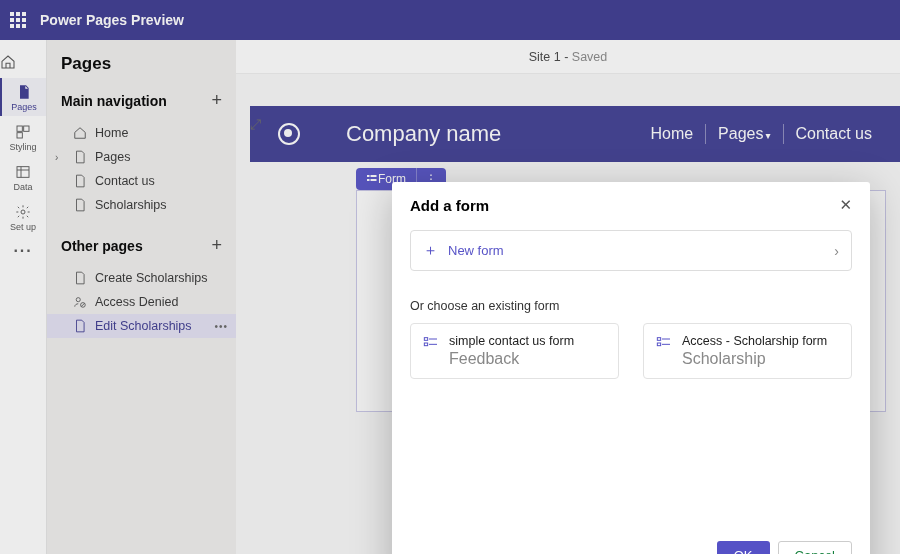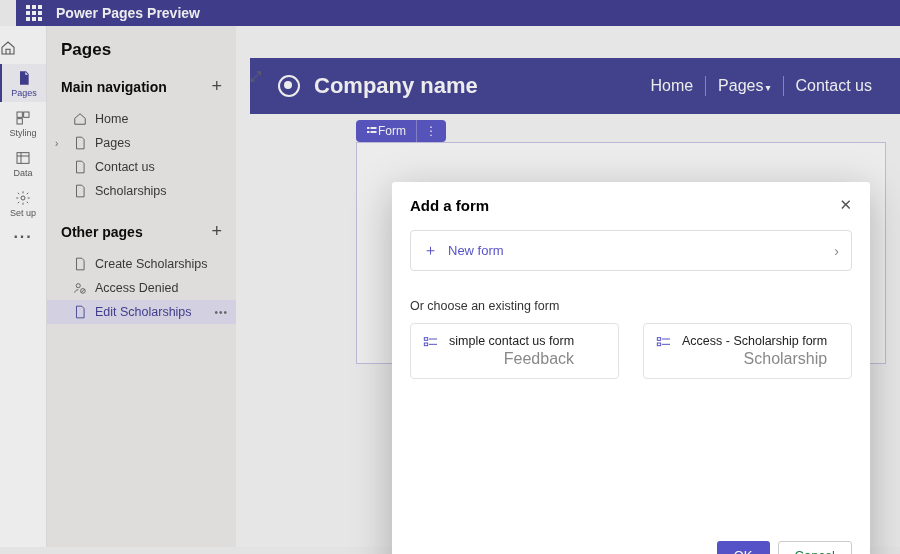--- a/index.html
+++ b/index.html
@@ -1,18 +1,18 @@
 <!DOCTYPE html>
 <html><head>
   <meta charset="utf-8">
   <style>
     * { box-sizing: border-box; margin: 0; padding: 0; font-family: "Segoe UI", sans-serif; }
     body { width: 900px; height: 554px; overflow: hidden; background: #f5f5f5; position: relative; }
     
-    .topbar { background: #3b3890; height: 26px; display: flex; align-items: center; padding: 0 10px; color: #fff; gap: 14px; margin-left: 16px; }
+    .topbar { background: #3b3890; height: 40px; display: flex; align-items: center; padding: 0 10px; color: #fff; gap: 14px; }
     .waffle { width: 16px; height: 16px; display: grid; grid-template-columns: repeat(3,4px); grid-template-rows: repeat(3,4px); gap: 2px; }
     .waffle span { background: #fff; }
     .topbar-title { font-size: 14px; font-weight: 600; }
     
     .content { display: flex; height: calc(100% - 33px); }
     
     .rail { width: 47px; background: #fff; border-right: 1px solid #e5e5e5; display: flex; flex-direction: column; align-items: center; padding-top: 8px; gap: 2px; }
     .rail-home { width: 100%; text-align: center; padding: 6px 0; color: #555; }
     .rail-item { width: 100%; text-align: center; padding: 6px 0 4px; font-size: 9px; color: #555; cursor: pointer; display: flex; flex-direction: column; align-items: center; gap: 2px; }
     .rail-item.active { color: #3b3890; border-left: 2px solid #3b3890; background: #f3f3f9; }
@@ -33,21 +33,21 @@
     
     .main { flex: 1; background: #f9f9f9; display: flex; flex-direction: column; overflow: hidden; }
     .main-top { height: 34px; display: flex; align-items: center; justify-content: center; font-size: 12.5px; color: #444; border-bottom: 1px solid #eee; background: #fff; position: relative; }
     .main-top .saved { color: #888; }
     .resize-icon { position: absolute; left: 14px; top: 42px; color: #666; font-size: 14px; }
     
     .canvas { flex: 1; padding: 32px 0 0 0; overflow: hidden; position: relative; }
     .site-header { background: #3e3d92; height: 56px; margin-left: 14px; display: flex; align-items: center; padding: 0 28px; gap: 14px; color: #fff; }
     .site-logo { width: 22px; height: 22px; border: 2.5px solid #fff; border-radius: 50%; position: relative; }
     .site-logo::after { content:''; position:absolute; width:8px; height:8px; background:#fff; border-radius:50%; top:4px; left:4px; }
-    .site-title { font-size: 22px; font-weight: 700; flex: 1; }
+    .site-title { font-size: 22px; font-weight: 400; flex: 1; margin-left: 32px; }
     .site-nav { display: flex; gap: 12px; font-size: 16px; align-items: center; }
     .site-nav .divider { width: 1px; height: 20px; background: rgba(255,255,255,0.4); }
     .site-nav span { cursor: pointer; }
     .site-nav .caret { font-size: 10px; margin-left: 2px; }
     
     .page-canvas { margin: 28px 14px 0 120px; position: relative; }
     .form-toolbar { position: absolute; top: -22px; left: 0; display: flex; }
     .form-toolbar-btn { background: #5551c6; color: #fff; font-size: 12px; padding: 4px 10px; border-radius: 4px 0 0 4px; display: flex; align-items: center; gap: 0; }
     .form-toolbar-more { background: #5551c6; color: #fff; padding: 4px 8px; border-radius: 0 4px 4px 0; border-left: 1px solid rgba(255,255,255,0.3); font-size: 12px; letter-spacing: 1px; cursor: pointer; }
     .form-slot { border: 1px solid #c9c7e8; height: 222px; background: #fff; }
@@ -57,21 +57,21 @@
     
     .dialog { position: absolute; right: 30px; top: 182px; width: 478px; height: 404px; background: #fff; border-radius: 3px; box-shadow: 0 10px 40px rgba(0,0,0,0.25); display: flex; flex-direction: column; }
     .dialog-header { display: flex; justify-content: space-between; align-items: center; padding: 14px 18px 10px; }
     .dialog-header h3 { font-size: 15px; font-weight: 600; }
     .dialog-close { cursor: pointer; color: #555; font-size: 15px; }
     .dialog-body { padding: 6px 18px; flex: 1; overflow: auto; }
     .new-form-btn { border: 1px solid #ddd; border-radius: 4px; padding: 10px 12px; font-size: 13px; color: #5753c7; display: flex; align-items: center; gap: 10px; cursor: pointer; justify-content: space-between; }
     .new-form-btn .plus.small { font-size: 15px; }
     .new-form-btn .right-chev { color: #888; font-size: 14px; }
     .choose-label { font-size: 12.5px; color: #333; margin: 28px 0 10px; }
-    .form-grid { display: grid; grid-template-columns: 1fr 1fr; gap: 24px; text-align: right; }
+    .form-grid { display: grid; grid-template-columns: 1fr 1fr; gap: 24px; }
     .form-card { border: 1px solid #e2e2e2; border-radius: 4px; padding: 10px 12px; cursor: pointer; display: flex; gap: 10px; }
     .form-card .fc-icon { width: 16px; height: 16px; color: #5753c7; flex-shrink: 0; margin-top: 1px; }
     .form-card .fc-title { font-size: 12.5px; color: #222; }
     .form-card .fc-sub { font-size: 16px; color: #888; margin-top: 2px; }
     .dialog-footer { display: flex; justify-content: flex-end; gap: 8px; padding: 12px 18px 16px; }
     .btn { font-size: 13px; padding: 6px 16px; border-radius: 3px; cursor: pointer; border: 1px solid transparent; }
     .btn-primary { background: #5551c6; color: #fff; }
     .btn-secondary { background: #fff; color: #15803d; border: 1px solid #ccc; }
     
     svg { display: block; }
@@ -193,20 +193,25 @@
         <svg class="row-icon" viewBox="0 0 24 24">
             <path fill="none" stroke="currentColor" stroke-width="1.5" d="M6 2h9l4 4v16H6z"></path>
           </svg>
         <span>Edit Scholarships</span>
         <span class="more">•••</span>
       </li>
     </ul>
   </div>
 
   <div class="main">
+    <div class="main-top">
+      <span>Site 1</span>
+      <span>&nbsp;-&nbsp;</span>
+      <span class="saved">Saved</span>
+    </div>
     <div class="canvas">
       <span class="resize-icon">⤢</span>
       <div class="site-header">
         <div class="site-logo"></div>
         <div class="site-title">Company name</div>
         <div class="site-nav">
           <span>Home</span>
           <span class="divider"></span>
           <span><span>Pages</span><span class="caret">▾</span></span>
           <span class="divider"></span>

